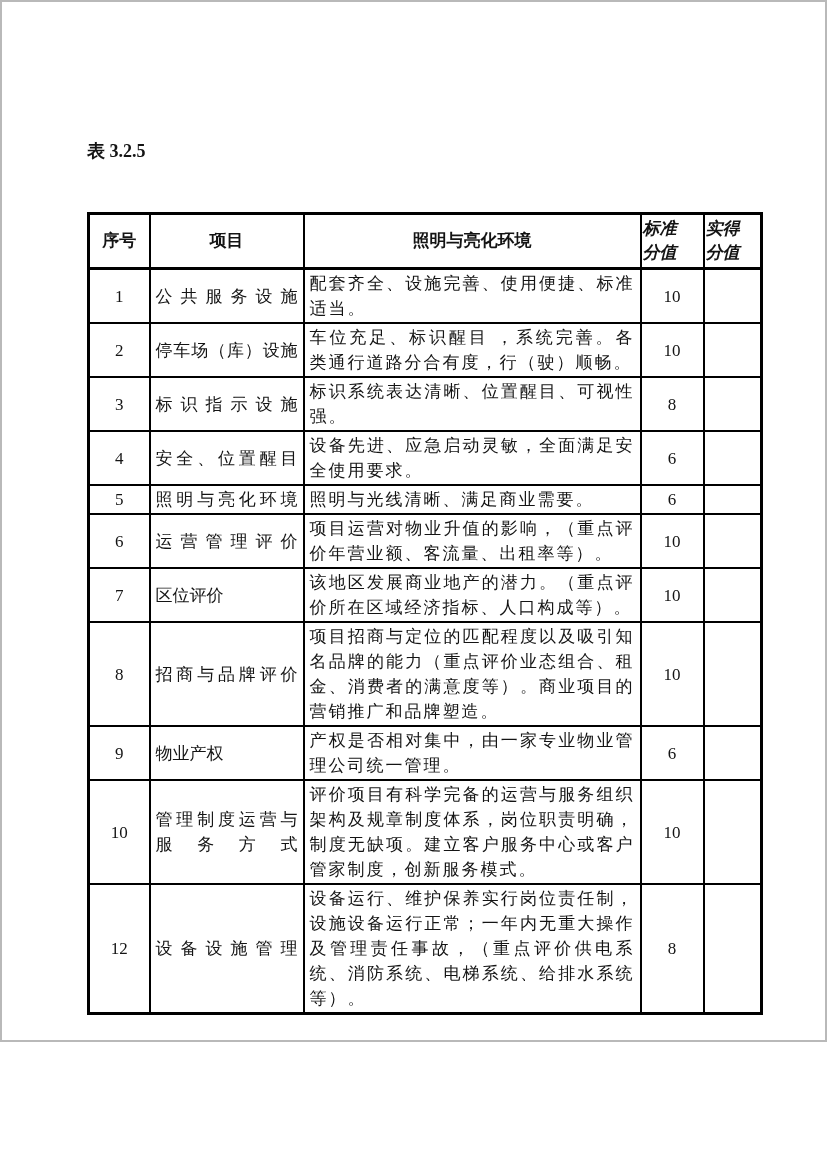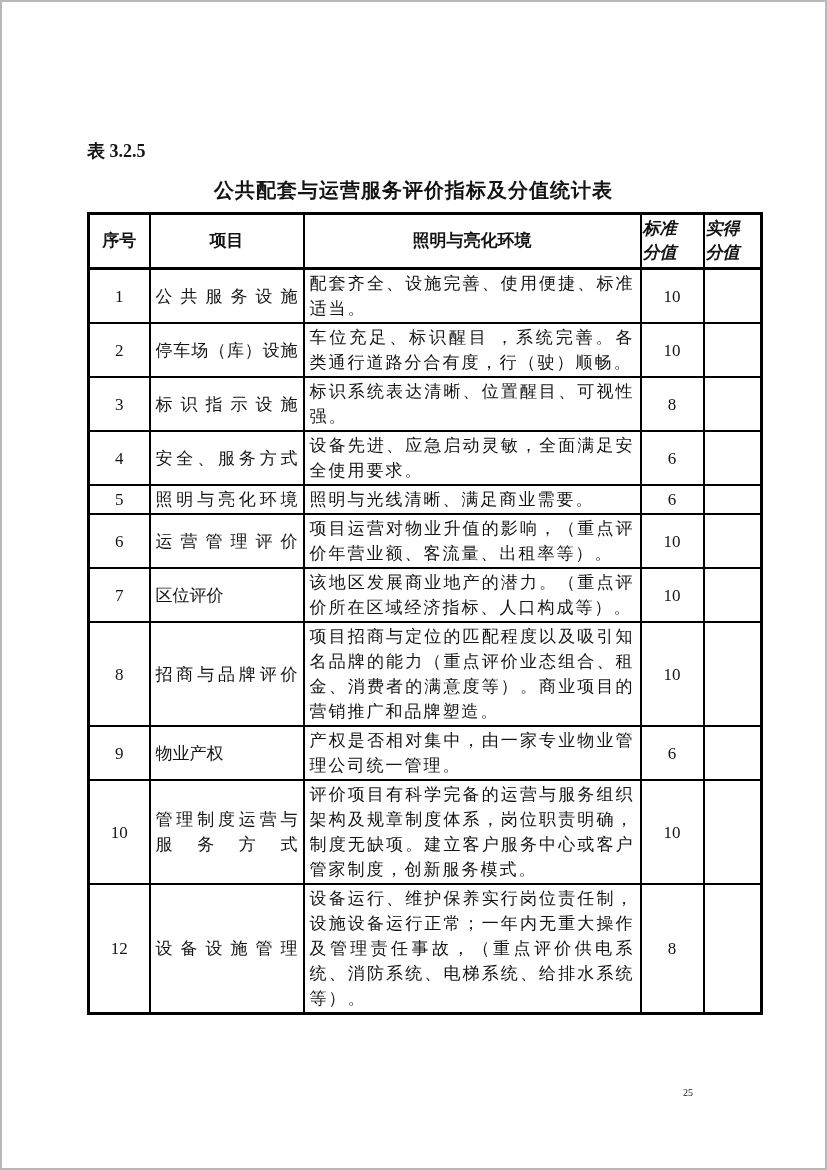--- a/index.html
+++ b/index.html
@@ -1,18 +1,18 @@
 <!DOCTYPE html>
 <html><head>
 <meta charset="utf-8">
 <style>
   html,body { margin:0; padding:0; background:#ffffff; }
   .page {
     position:relative;
-    width:827px; height:1170px;
+    width:827px; height:1042px;
     background:#ffffff;
     border:2px solid #b9b9b9;
     box-sizing:border-box;
     font-family:"Liberation Serif","DejaVu Serif",serif;
     color:#141414;
     overflow:hidden;
   }
   .caption {
     position:absolute; left:85px; top:137px;
     font-size:18px; font-weight:bold;
@@ -68,21 +68,20 @@
     position:absolute; left:681px; top:1085px;
     font-size:10px;
   }
 </style>
 </head>
 <body>
 
 <div class="page">
 
   <div class="caption">表 3.2.5</div>
-  <div class="doc-title">公共配套与运营服务评价指标及分值统计表</div>
 
   <table class="eval">
     <colgroup>
       <col style="width:61px">
         <col style="width:154px">
         <col style="width:337px">
         <col style="width:63px">
         <col style="width:58px">
     </colgroup>
     <thead>
@@ -117,21 +116,21 @@
       </tr>
       <tr>
         <td class="c-no">3</td>
         <td class="c-item spread">标识指示设施</td>
         <td class="c-content">标识系统表达清晰、位置醒目、可视性强。</td>
         <td class="c-std">8</td>
         <td class="c-act"></td>
       </tr>
       <tr>
         <td class="c-no">4</td>
-        <td class="c-item spread">安全、服务方式</td>
+        <td class="c-item spread">安全、位置醒目</td>
         <td class="c-content">设备先进、应急启动灵敏，全面满足安全使用要求。</td>
         <td class="c-std">6</td>
         <td class="c-act"></td>
       </tr>
       <tr>
         <td class="c-no">5</td>
         <td class="c-item spread">照明与亮化环境</td>
         <td class="c-content">照明与光线清晰、满足商业需要。</td>
         <td class="c-std">6</td>
         <td class="c-act"></td>

